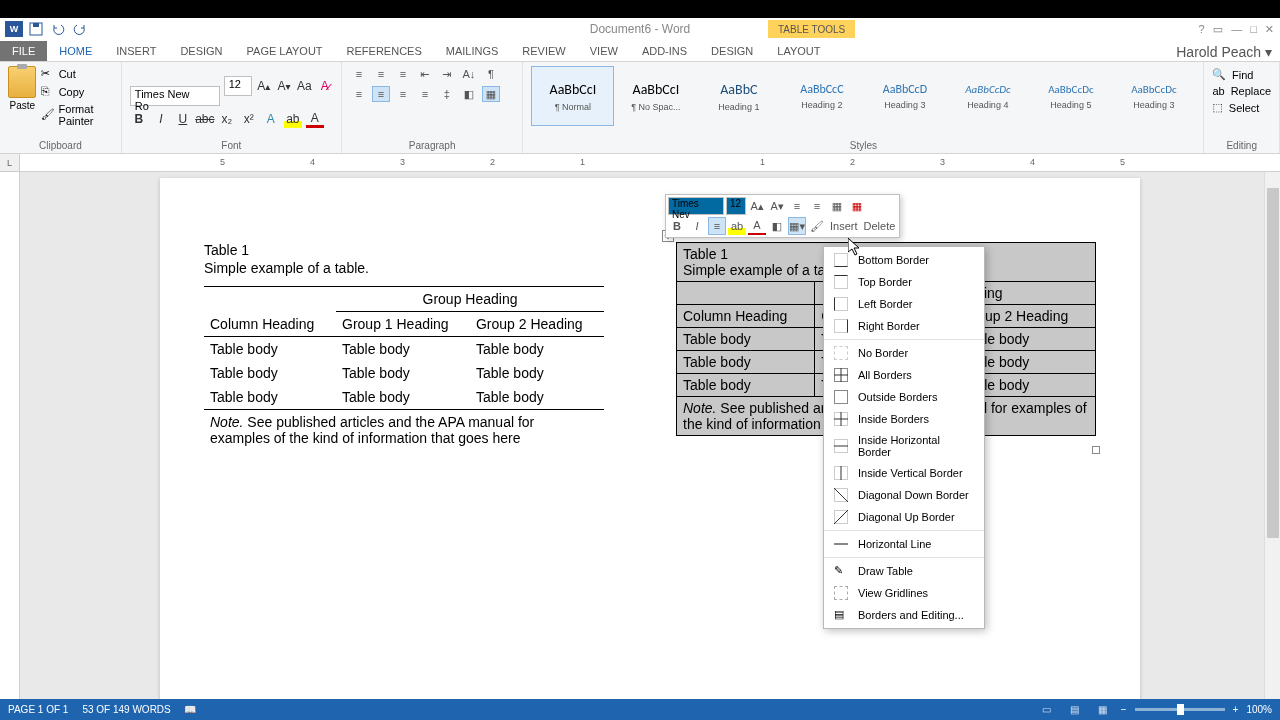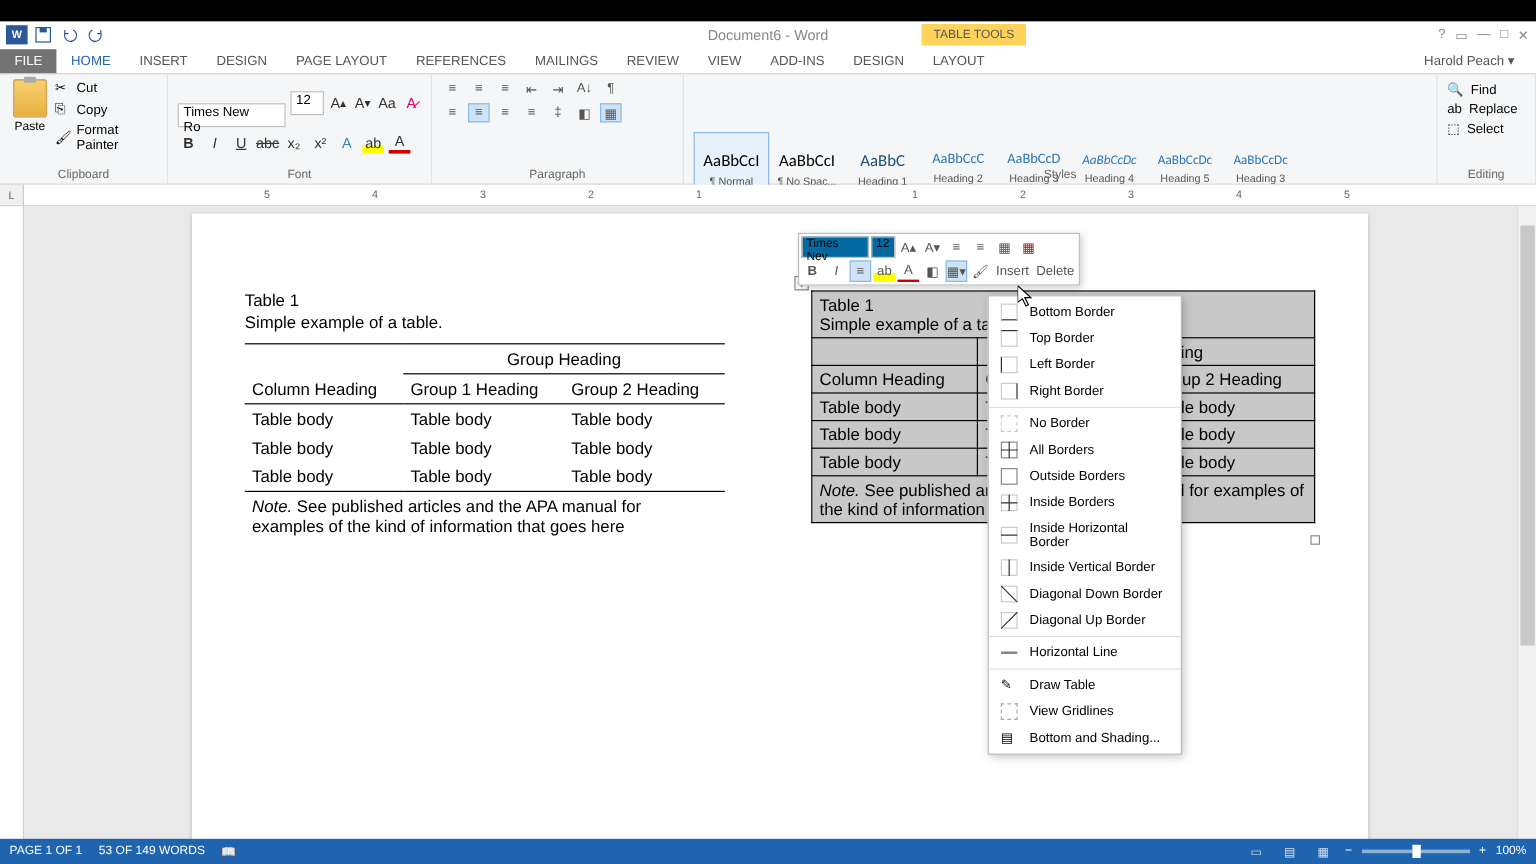--- a/index.html
+++ b/index.html
@@ -14,21 +14,21 @@
 .doc-title { position: absolute; left: 50%; transform: translateX(-50%); color: #888; font-size: 12px; }
 .context-tab-label { position: absolute; left: 768px; background: #ffd25c; padding: 2px 10px; font-size: 10px; color: #555; height: 18px; display: flex; align-items: center; }
 .win-controls { position: absolute; right: 6px; display: flex; gap: 8px; color: #888; font-size: 11px; }
 
 
 .ribbon-tabs { height: 22px; background: #fff; display: flex; align-items: flex-end; border-bottom: 1px solid #d4d4d4; font-size: 11px; position: relative; }
 .tab { padding: 4px 12px; color: #555; cursor: pointer; }
 .tab.file { background: #737373; color: #fff; }
 .tab.active { color: #1e64af; }
 .tab.context { color: #555; }
-.user-label { position: absolute; right: 18px; top: 4px; color: #555; font-size: 11px; text-align: right; }
+.user-label { position: absolute; right: 8px; top: 4px; color: #555; font-size: 14px; text-align: right; }
 
 
 .ribbon { height: 92px; background: #f5f6f7; border-bottom: 1px solid #d4d4d4; display: flex; }
 .group { border-right: 1px solid #e2e2e2; padding: 4px 8px 2px 8px; display: flex; flex-direction: column; position: relative; }
 .group-label { position: absolute; bottom: 2px; width: 100%; left: 0; text-align: center; font-size: 10px; color: #666; }
 
 
 .clipboard { width: 140px; }
 .clipboard-content { display: flex; gap: 4px; }
 .paste-btn { width: 36px; text-align: center; font-size: 10px; }
@@ -49,21 +49,21 @@
 
 
 .para-group { width: 210px; }
 .para-row { display: flex; gap: 4px; align-items: center; margin-bottom: 4px; }
 .pbtn { width: 18px; height: 16px; display: flex; align-items: center; justify-content: center; font-size: 11px; color: #555; }
 .pbtn.active { background: #cfe3f6; border: 1px solid #8ab9e6; }
 
 
 .styles-group { flex: 1; display: flex; }
 .style-gallery { display: flex; gap: 0; }
-.style-item { width: 63px; height: 60px; border: 1px solid transparent; display: flex; flex-direction: column; align-items: center; justify-content: center; font-size: 9px; padding: 2px; margin-top: 44px; }
+.style-item { width: 83px; height: 60px; border: 1px solid transparent; display: flex; flex-direction: column; align-items: center; justify-content: center; font-size: 9px; padding: 2px; }
 .style-item.active { border-color: #8ab9e6; background: #e7f1fb; }
 .style-preview { font-size: 14px; margin-bottom: 4px; font-family: Calibri; }
 .style-name { color: #555; white-space: nowrap; font-size: 9px; }
 
 
 .edit-group { width: 82px; }
 .edit-item { display: flex; gap: 6px; align-items: center; padding: 2px 0; font-size: 11px; }
 
 
 .ruler-area { display: flex; height: 18px; }
@@ -540,21 +540,21 @@
     <div class="border-item">
         <span class="bicon" style="border:none">✎</span>
         <span>Draw Table</span>
       </div>
     <div class="border-item">
         <span class="bicon" style="border-style:dashed;border-color:#aaa"></span>
         <span>View Gridlines</span>
       </div>
     <div class="border-item">
         <span class="bicon" style="border:none">▤</span>
-        <span>Bottom and Shading...</span>
+        <span>Borders and Editing...</span>
       </div>
   </div>
 
   <div class="cursor-ptr">
     <svg width="16" height="20">
         <path d="M0 0 L0 14 L4 11 L7 17 L9 16 L6 10 L11 10 Z" fill="#fff" stroke="#000"></path>
       </svg>
   </div>
 
   <div class="statusbar">

